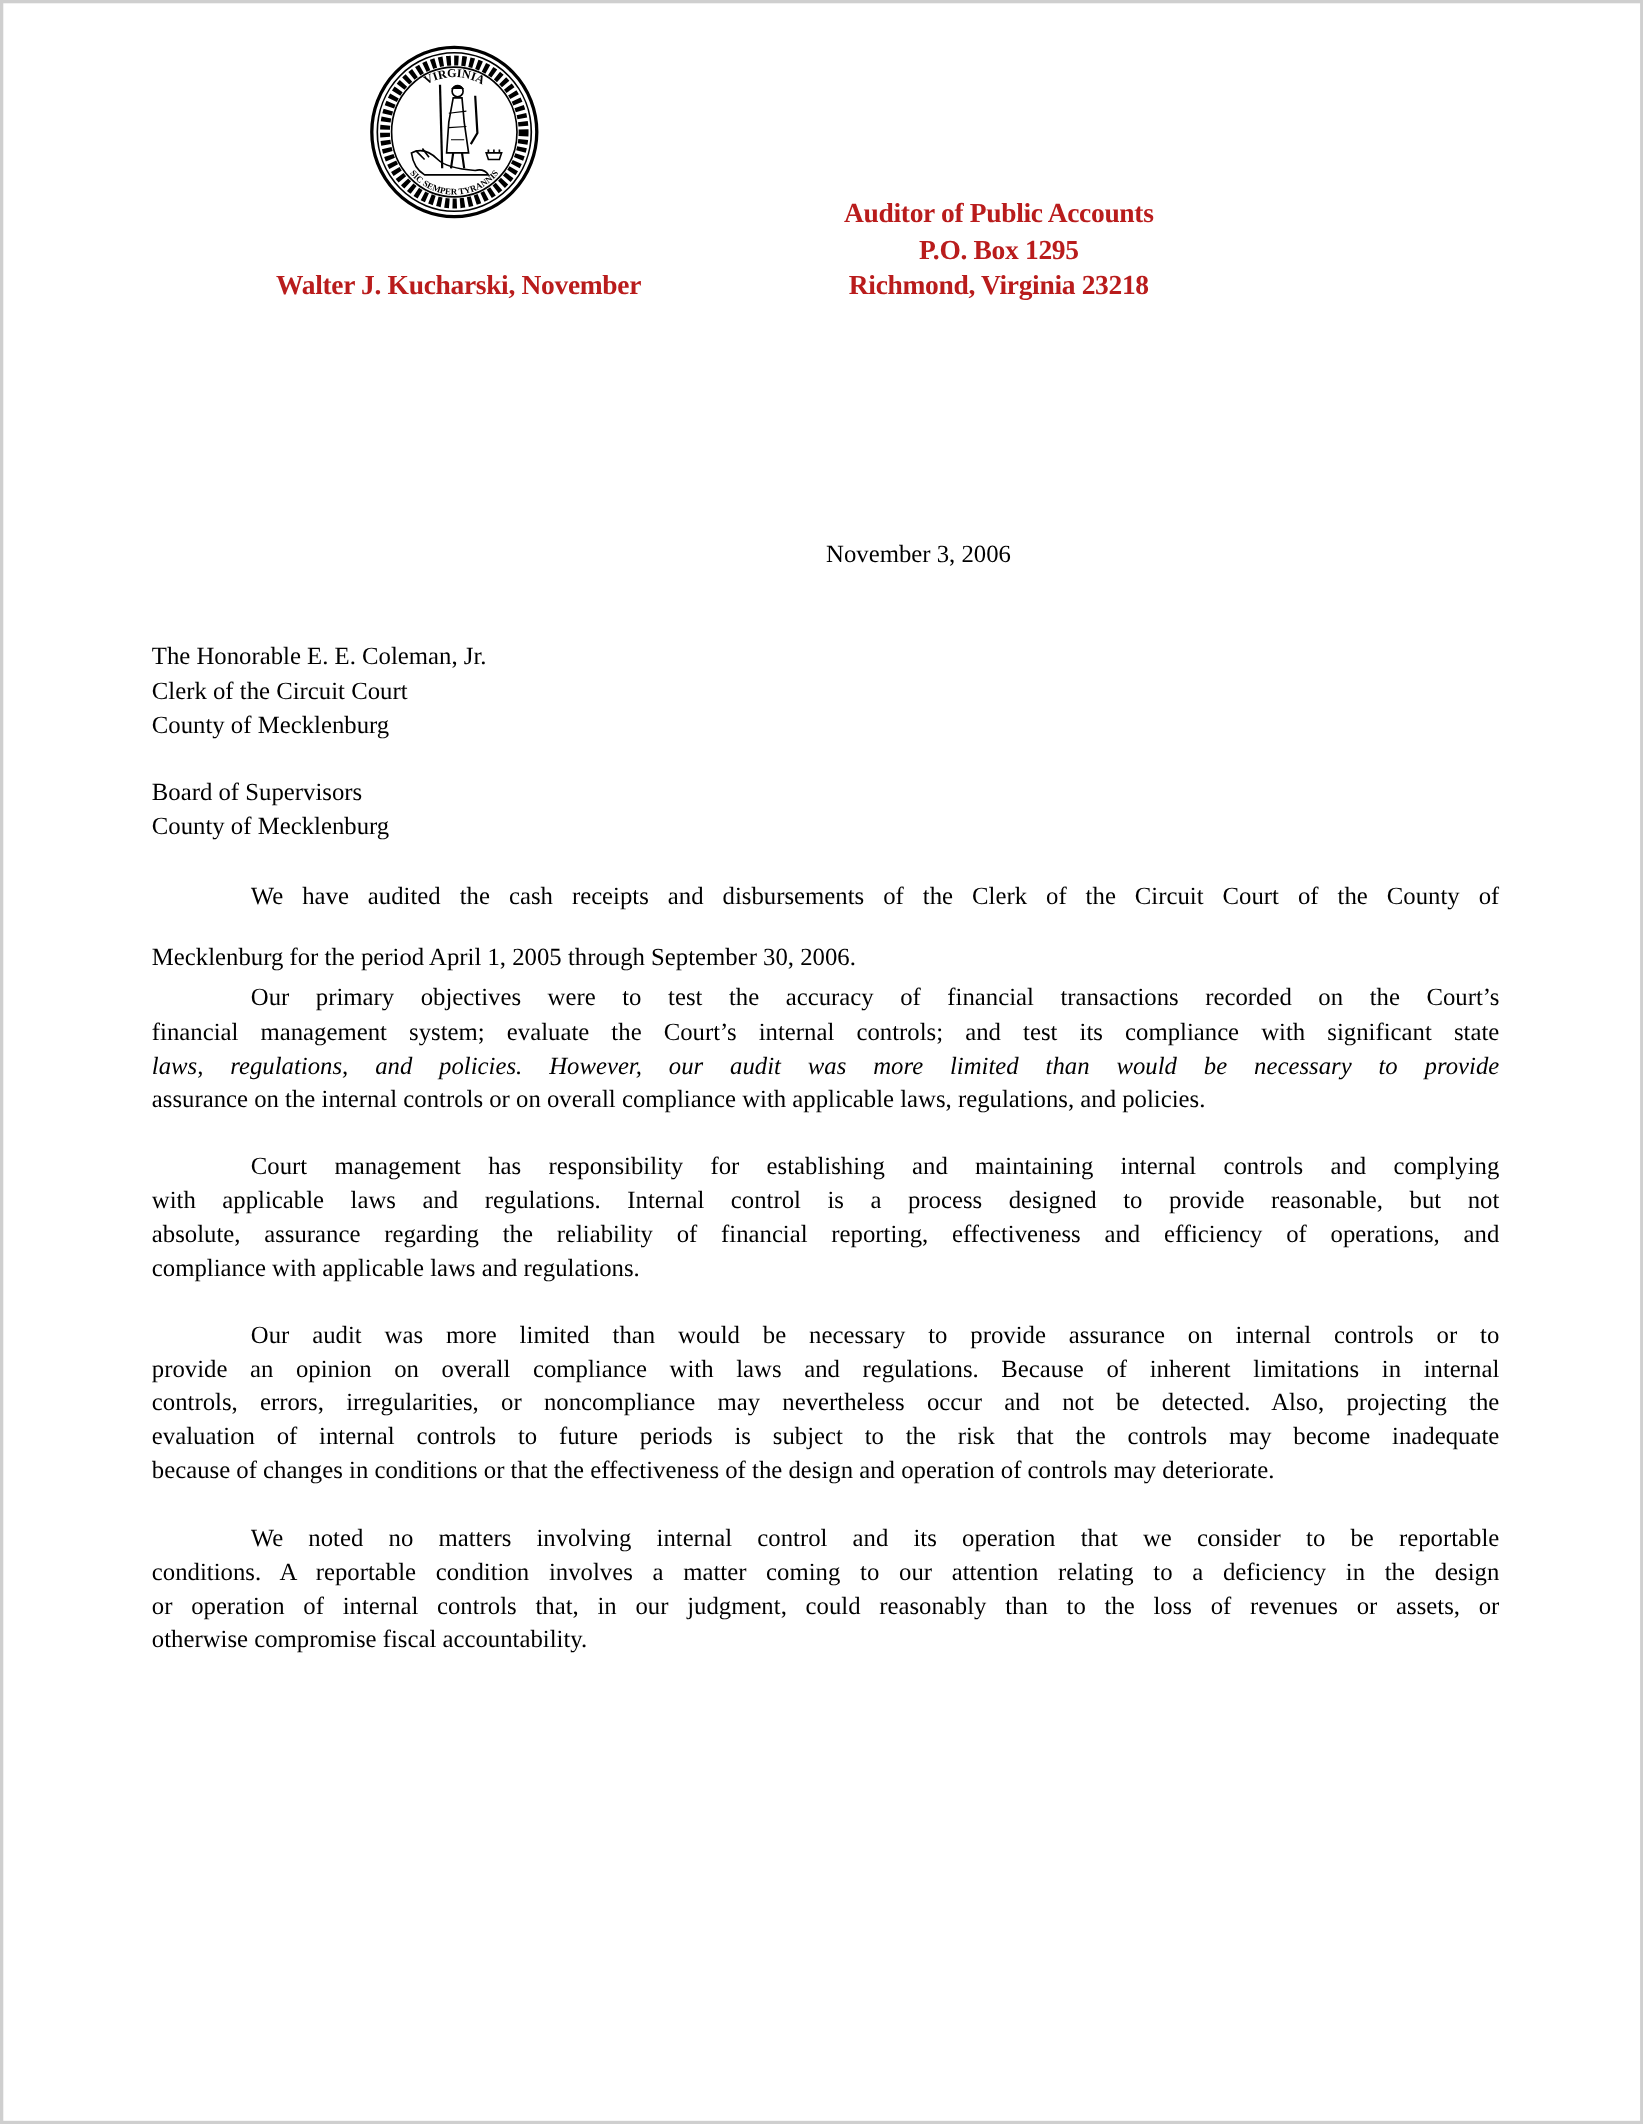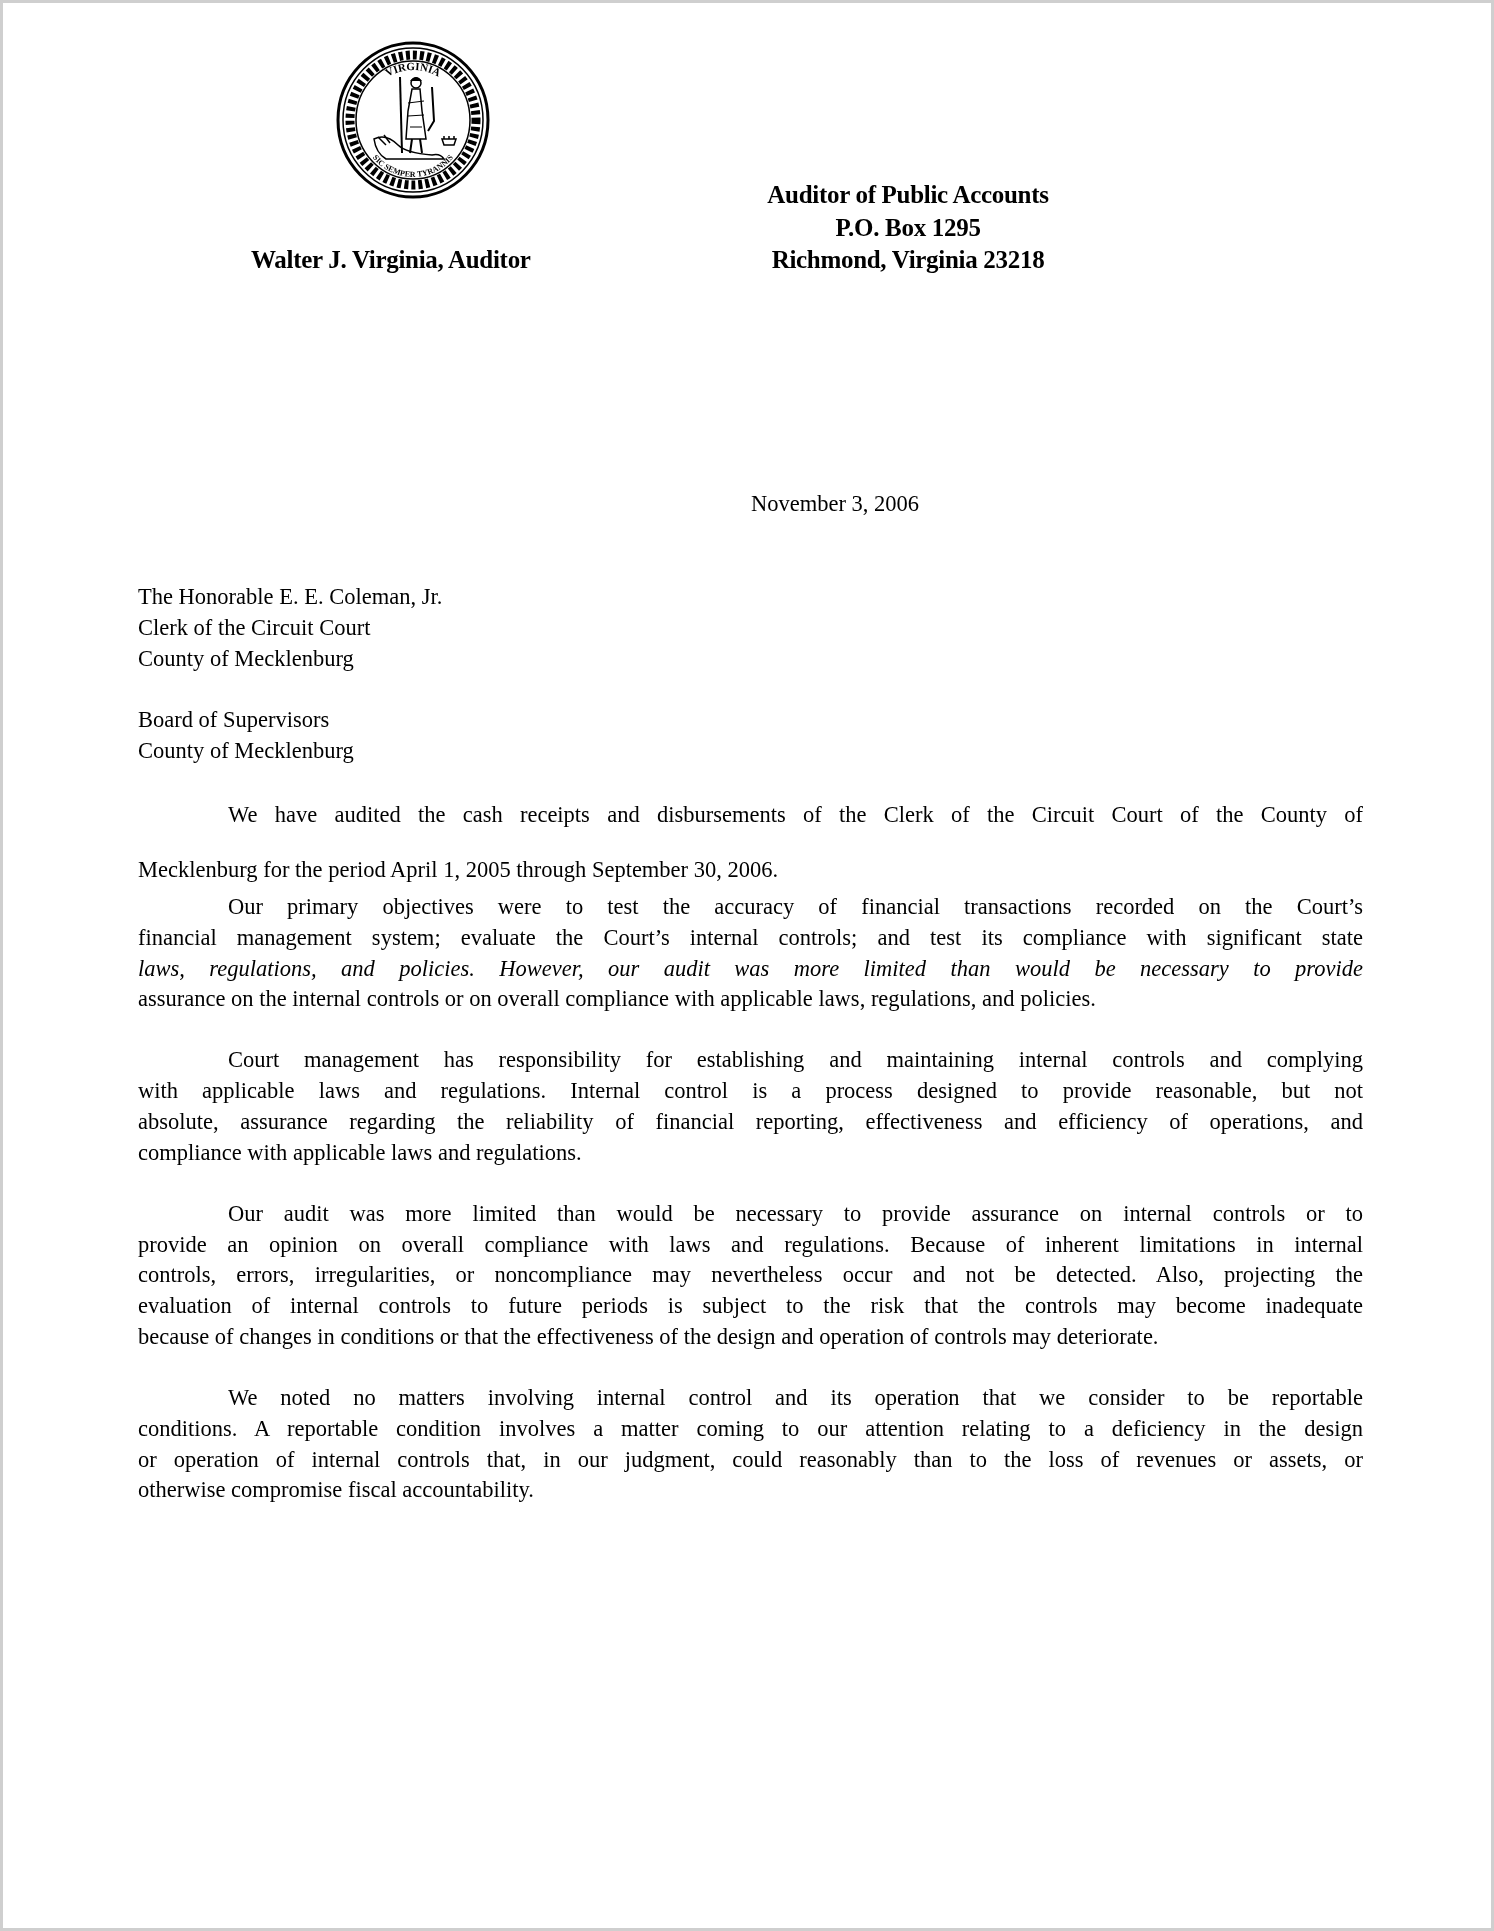--- a/index.html
+++ b/index.html
@@ -26,21 +26,21 @@
     white-space: nowrap;
     letter-spacing: -1px;
     transform-origin: left center;
   }
   .hdr {
     position: absolute;
     font-family: "Liberation Serif", "DejaVu Serif", serif;
     font-weight: bold;
     font-size: 25px;
     line-height: 30px;
-    color: #000000;
+    color: #b91c1c;
     white-space: nowrap;
     letter-spacing: -0.3px;
   }
   .hdr-center { left: 700px; width: 410px; text-align: center; }
   .body-text {
     position: absolute;
     font-family: "Liberation Serif", "DejaVu Serif", serif;
     font-size: 22.5px;
     line-height: 31px;
     color: #000;
@@ -94,21 +94,21 @@
     <path d="M42 96 L50 104 M48 94 L54 102" stroke="#000" stroke-width="1.5"></path>
 
     <path d="M106 98 L120 98 L118 104 L108 104 Z" fill="none" stroke="#000" stroke-width="1.5"></path>
     <path d="M108 98 L108 95 M113 98 L113 95 M118 98 L118 95" stroke="#000" stroke-width="1.5"></path>
   </svg>
 
 
   <div class="hdr hdr-center" style="top:177px;">Auditor of Public Accounts</div>
   <div class="hdr hdr-center" style="top:210px;">P.O. Box 1295</div>
   <div class="hdr hdr-center" style="top:242px;">Richmond, Virginia 23218</div>
-  <div class="hdr" style="left:248px; top:242px;">Walter J. Virginia, Auditor</div>
+  <div class="hdr" style="left:248px; top:242px;">Walter J. Kucharski, November</div>
 
   <div class="body-text" style="left:748px; top:485px;">November 3, 2006</div>
 
   <div>
     <div class="body-text" style="left:135px; top:578px;text-align:center;">The Honorable E. E. Coleman, Jr.</div>
     <div class="body-text" style="left:135px; top:609px;">Clerk of the Circuit Court</div>
     <div class="body-text" style="left:135px; top:640px;">County of Mecklenburg</div>
   </div>
   <div>
     <div class="body-text" style="left:135px; top:701px;">Board of Supervisors</div>

